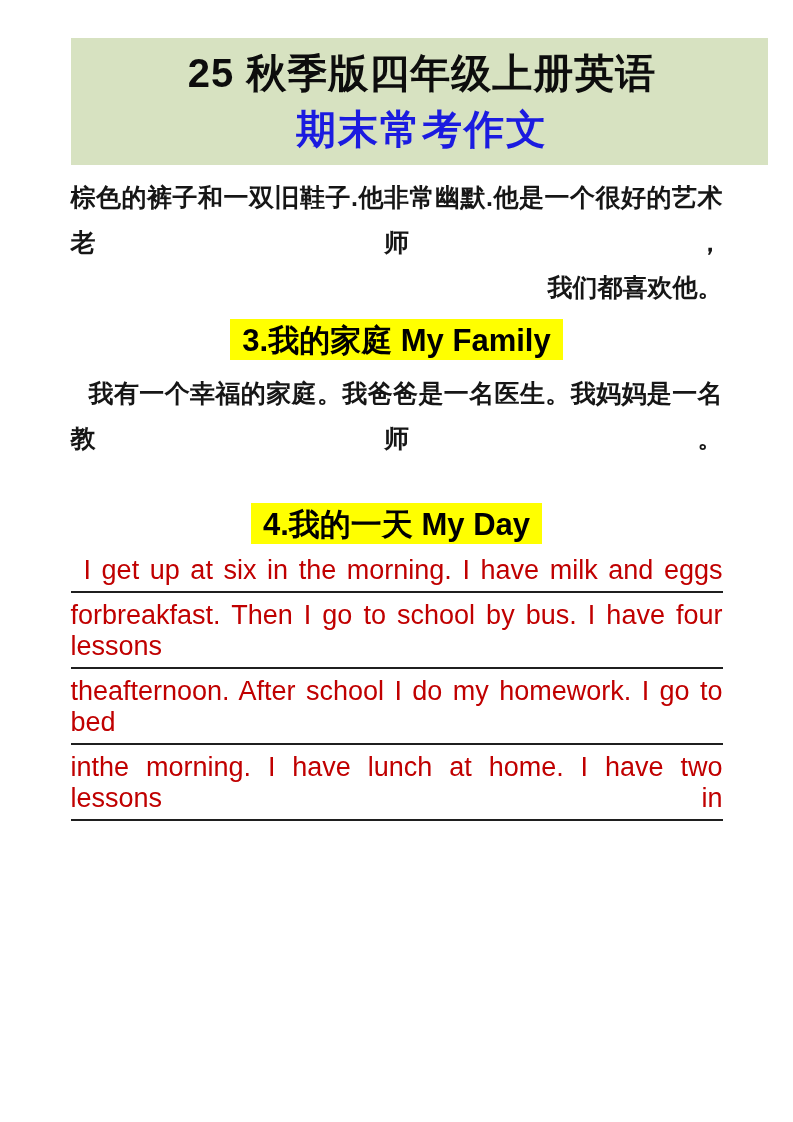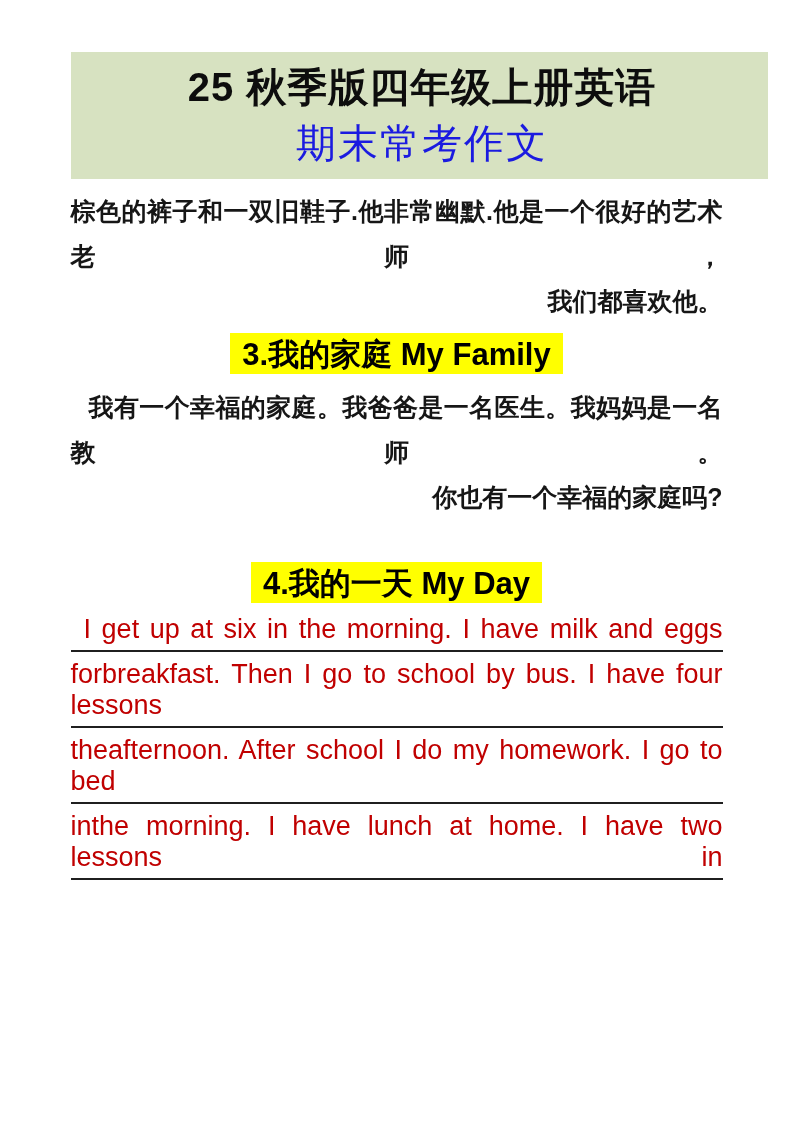--- a/index.html
+++ b/index.html
@@ -3,41 +3,41 @@
 <meta charset="utf-8">
 <style>
   * { margin: 0; padding: 0; box-sizing: border-box; }
   html, body { background: #ffffff; }
   .page {
     position: relative;
     width: 742px;
     height: 1122px;
     margin: 0 auto;
     background: #ffffff;
-    padding: 52px 45px 0 45px;
+    padding: 38px 45px 0 45px;
     font-family: "Liberation Sans", "DejaVu Sans", sans-serif;
     overflow: hidden;
   }
   
   .header-box {
     width: 703px;
     background: #d7e2c1;
     text-align: center;
     padding: 7px 0 8px 0;
   }
   .header-title {
     font-size: 40px;
     font-weight: 700;
     color: #0d0d0d;
     line-height: 56px;
     letter-spacing: 1px;
   }
   .header-subtitle {
     font-size: 40px;
-    font-weight: 400;
+    font-weight: 700;
     color: #1b1be0;
     line-height: 56px;
     letter-spacing: 2px;
   }
   
   .zh-line {
     font-size: 25px;
     line-height: 45px;
     font-weight: 600;
     color: #161616;
@@ -105,21 +105,20 @@
     <div class="zh-line">我们都喜欢他。</div>
   </div>
 
   <div class="heading-row">
     <span class="hl">3.我的家庭 My Family</span>
   </div>
 
 
   <div class="trans">
     <div class="zh-line j ind2">我有一个幸福的家庭。我爸爸是一名医生。我妈妈是一名教师。</div>
-    <div class="zh-line">你也有一个幸福的家庭吗?</div>
   </div>
 
   <div class="heading-row gap-before">
     <span class="hl">4.我的一天 My Day</span>
   </div>
 
   <div>
     <div class="en-line j ind">I get up at six in the morning. I have milk and eggs</div>
     <div class="en-line j">forbreakfast. Then I go to school by bus. I have four lessons</div>
     <div class="en-line j">theafternoon. After school I do my homework. I go to bed</div>

